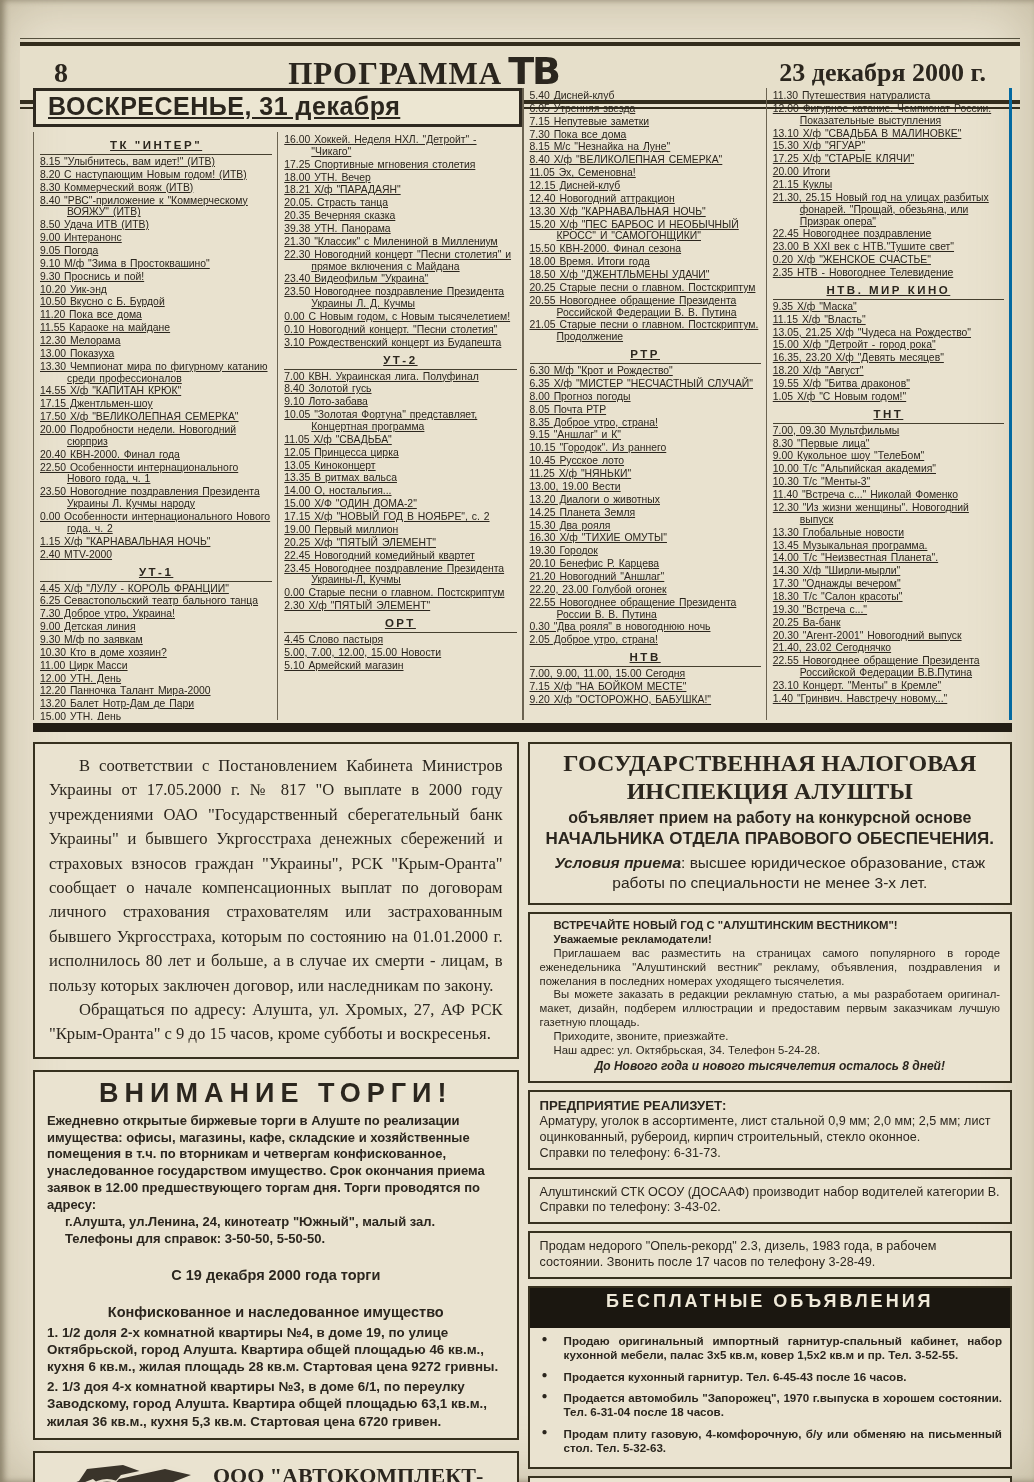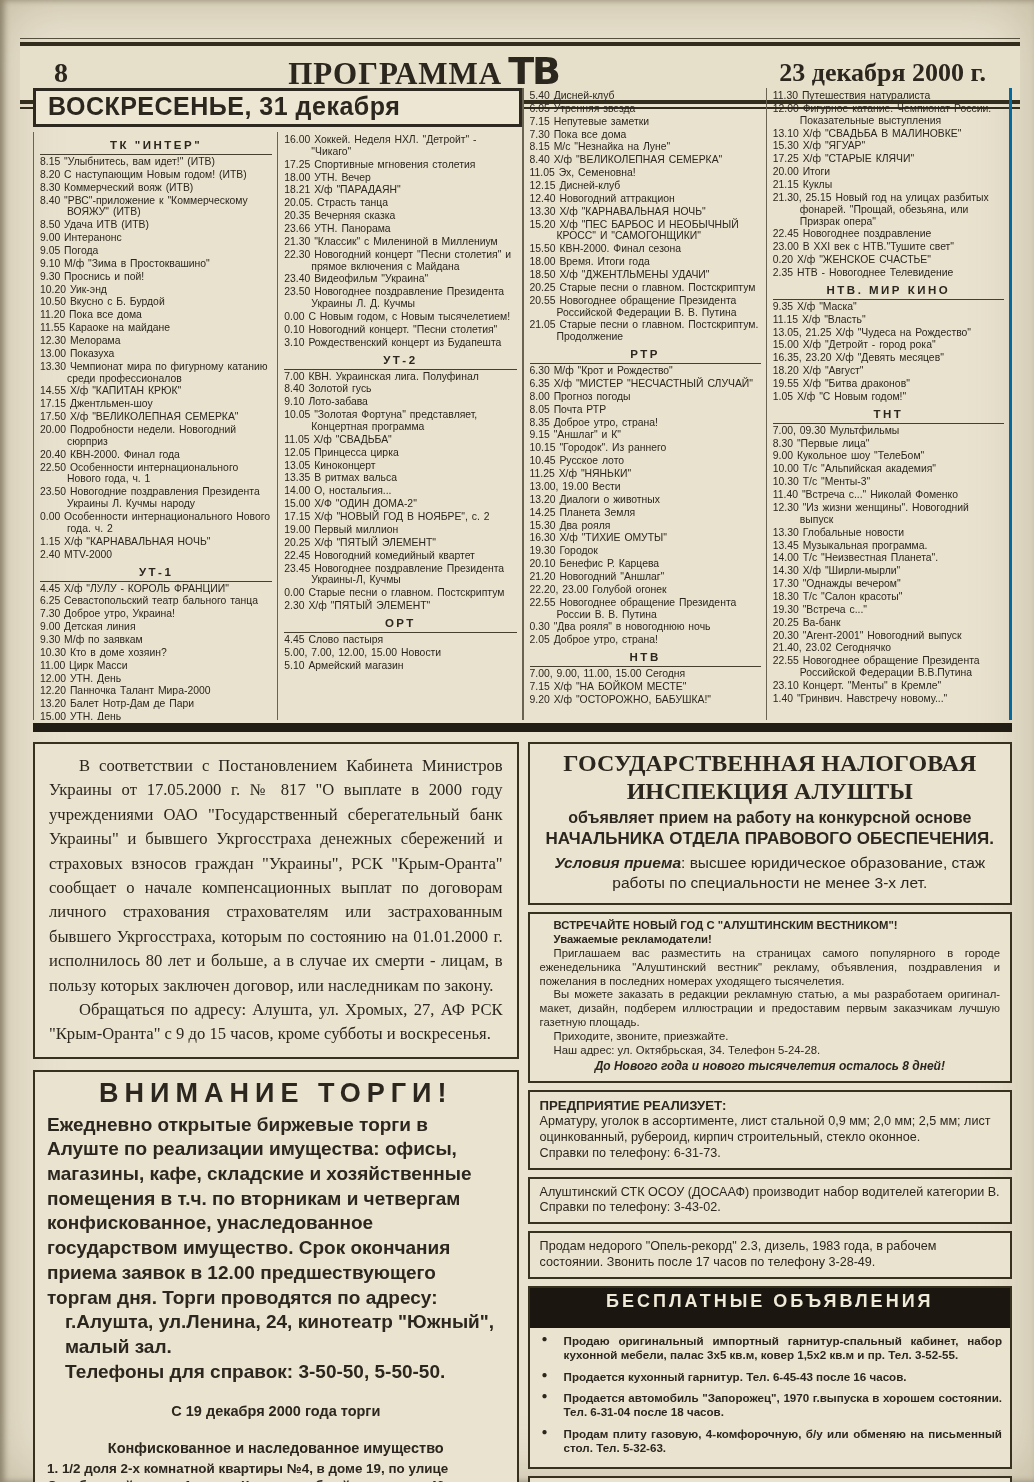--- a/index.html
+++ b/index.html
@@ -18,21 +18,21 @@
     padding:0 34px; box-sizing:border-box;
   }
   .masthead::after{content:""; position:absolute; left:0; right:0; bottom:-9px; border-bottom:2px solid #332d1d;}
   .masthead::before{content:""; position:absolute; left:0; right:0; top:-8px; border-top:1px solid #55503e;}
   .page-num{font-family:"Liberation Serif", serif; font-weight:bold; font-size:28px;}
   .mast-center{display:flex; align-items:baseline; gap:6px;}
   .mast-title{font-family:"Liberation Serif", serif; font-weight:bold; font-size:31px; letter-spacing:1px;}
   .mast-logo{font-family:"DejaVu Sans", sans-serif; font-weight:900; font-size:38px; letter-spacing:-2px; line-height:.9;}
   .mast-date{font-family:"Liberation Serif", serif; font-weight:bold; font-size:26px;}
   
-  .tv{position:absolute; left:33px; right:22px; top:88px; height:632px;}
+  .tv{position:absolute; left:33px; right:22px; top:88px; height:632px;text-decoration:underline;}
   .tv-flex{display:flex; height:100%;}
   .tv-left{width:49.9%; display:flex; flex-direction:column; box-sizing:border-box;}
   .tv-right{flex:1; display:flex; border-left:2px solid #6b6351; box-sizing:border-box;}
   .day-title{
     border:3px solid #2e2920; padding:1px 12px 3px; margin:0 0 5px 0;
     font-weight:bold; font-size:25px; letter-spacing:.5px; background:#ece6d2;
   }
   .cols2{display:flex; flex:1; border-left:1px solid #6b6351; min-height:0;}
   .tvcol{flex:1; min-width:0; padding:2px 5px 0 6px; overflow:hidden; box-sizing:border-box;}
   .tvcol + .tvcol{border-left:1px solid #6b6351;}
@@ -47,21 +47,21 @@
   .bottom{position:absolute; left:33px; right:22px; top:742px; bottom:8px; display:flex; gap:9px;}
   .bcol-left{width:49.6%; display:flex; flex-direction:column; gap:11px;}
   .bcol-right{flex:1; display:flex; flex-direction:column; gap:7px;}
   .box{border:2px solid #37311f; background:#eae3d0; padding:6px 12px; box-sizing:border-box;}
   
   .krym{font-family:"Liberation Serif", serif; font-size:16.6px; line-height:1.47; padding:10px 14px;}
   .krym p{margin:0; text-align:justify; text-indent:30px;}
   
   .torgi{padding:4px 12px 8px;}
   .torgi-title{text-align:center; font-weight:bold; font-size:27px; letter-spacing:6px; margin:2px 0 4px;}
-  .torgi p{margin:0; font-weight:bold; font-size:19px; line-height:1.3;}
+  .torgi p{margin:0; font-weight:bold; font-size:13px; line-height:1.3;}
   .torgi .ind{padding-left:18px;}
   .torgi .ctr{text-align:center; font-size:14.5px; margin-top:18px;}
   .torgi .lot{font-size:13.4px; margin-top:2px;}
   
   .uaz{display:flex; gap:14px; padding:10px 14px 8px; align-items:flex-start;}
   .uaz-logo{flex:0 0 150px;}
   .uaz-text{flex:1;}
   .uaz-title{font-family:"Liberation Serif", serif; font-weight:bold; font-size:22px; margin:0 0 6px;}
   
   .tax{text-align:center; padding:6px 10px 10px;}
@@ -150,21 +150,21 @@
               <p class="entry">13.20 Балет Нотр-Дам де Пари</p>
               <p class="entry">15.00 УТН. День</p>
             </div>
           <div class="tvcol">
               <p class="entry">16.00 Хоккей. Неделя НХЛ. "Детройт" - "Чикаго"</p>
               <p class="entry">17.25 Спортивные мгновения столетия</p>
               <p class="entry">18.00 УТН. Вечер</p>
               <p class="entry">18.21 Х/ф "ПАРАДАЯН"</p>
               <p class="entry">20.05. Страсть танца</p>
               <p class="entry">20.35 Вечерняя сказка</p>
-              <p class="entry">23.66 УТН. Панорама</p>
+              <p class="entry">39.38 УТН. Панорама</p>
               <p class="entry">21.30 "Классик" с Милениной в Миллениум</p>
               <p class="entry">22.30 Новогодний концерт "Песни столетия" и прямое включения с Майдана</p>
               <p class="entry">23.40 Видеофильм "Украина"</p>
               <p class="entry">23.50 Новогоднее поздравление Президента Украины Л. Д. Кучмы</p>
               <p class="entry">0.00 С Новым годом, с Новым тысячелетием!</p>
               <p class="entry">0.10 Новогодний концерт. "Песни столетия"</p>
               <p class="entry">3.10 Рождественский концерт из Будапешта</p>
               <div class="sec-head">УТ-2</div>
               <p class="entry">7.00 КВН. Украинская лига. Полуфинал</p>
               <p class="entry">8.40 Золотой гусь</p>

